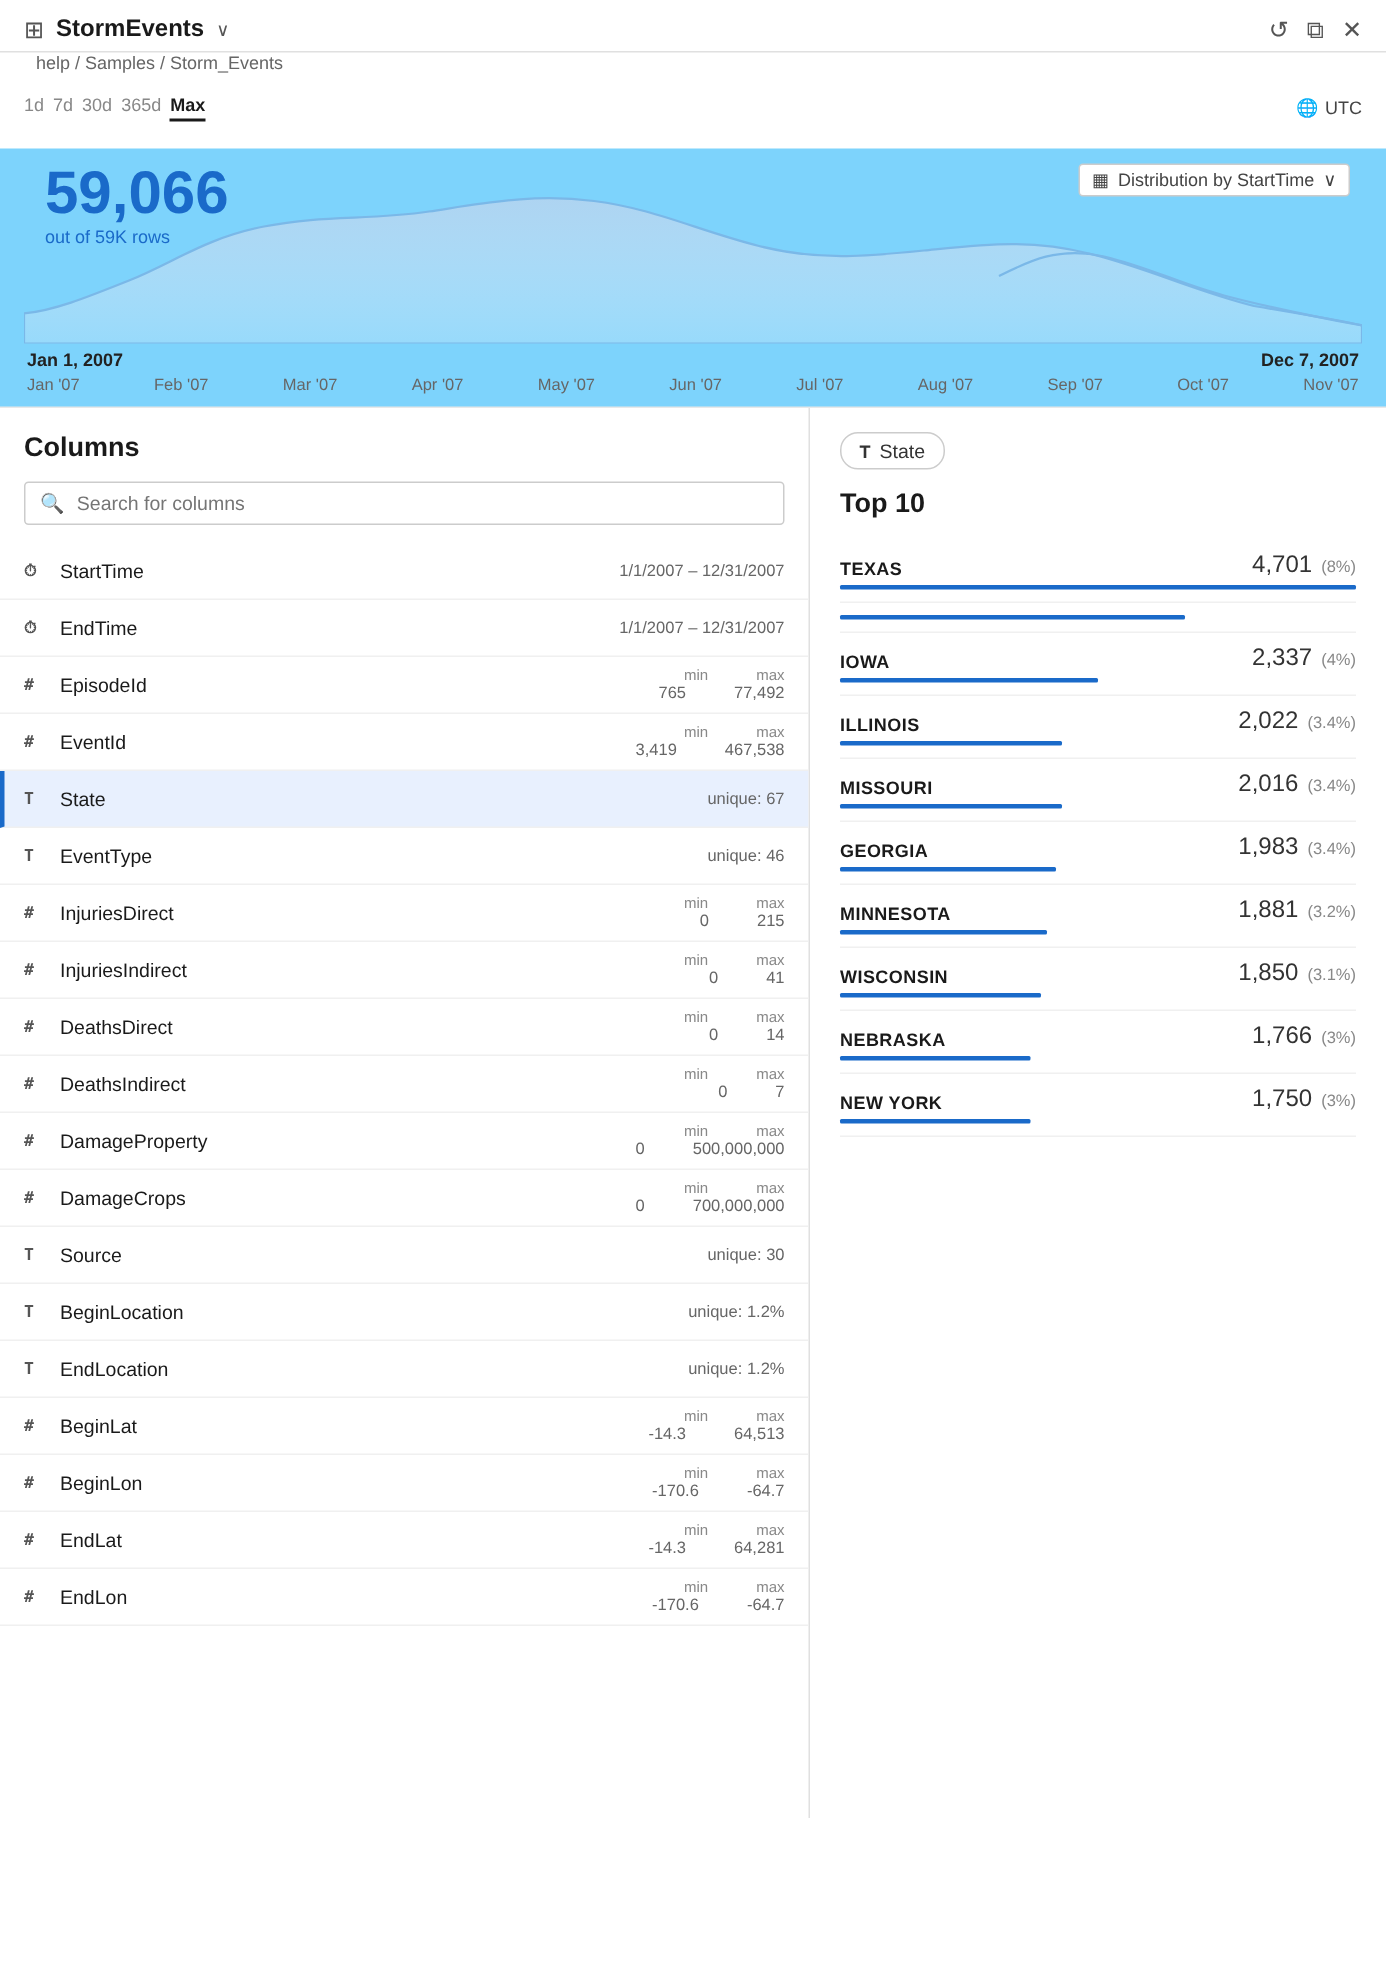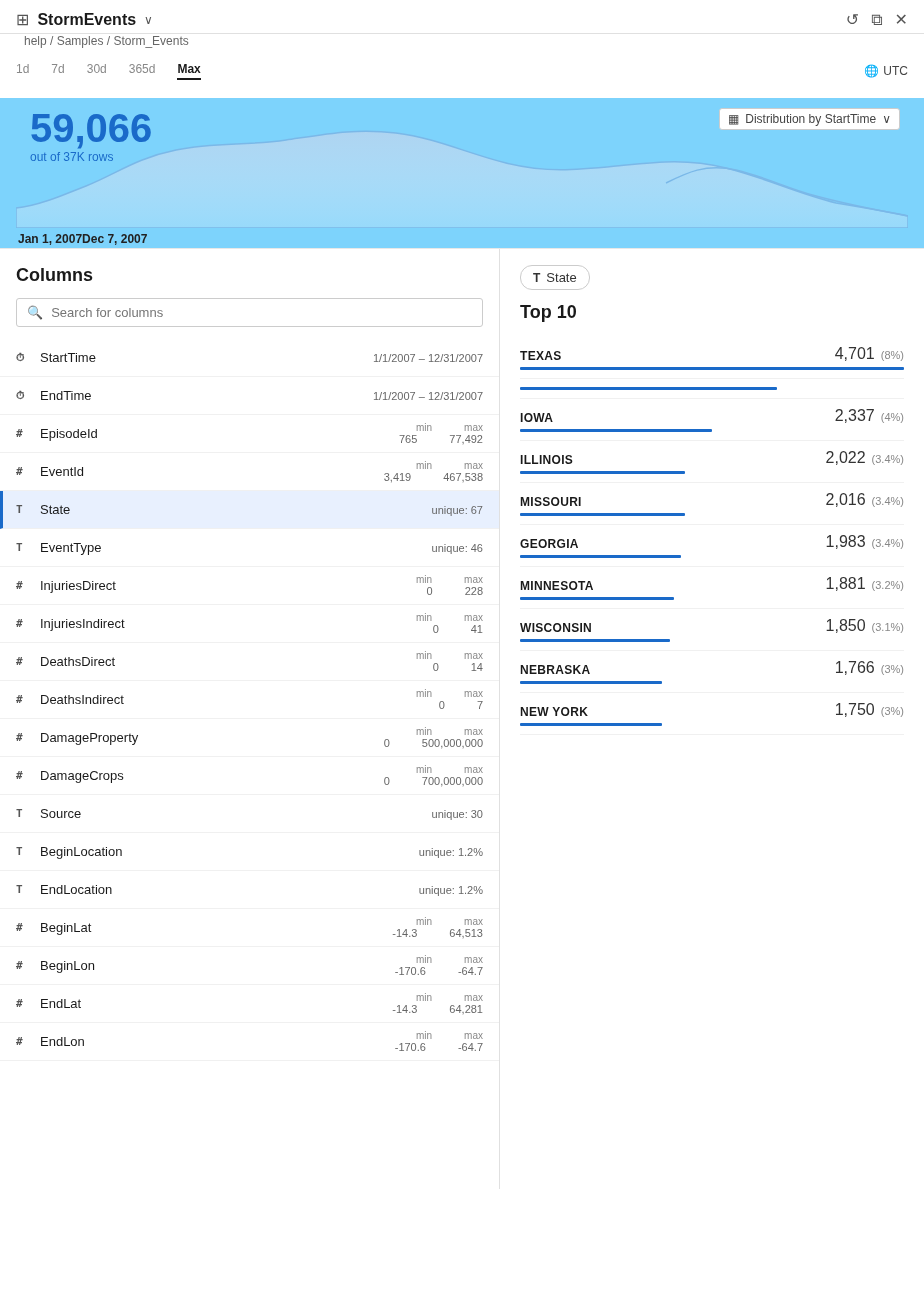--- a/index.html
+++ b/index.html
@@ -9,40 +9,40 @@
     .header { display: flex; align-items: center; justify-content: space-between; padding: 10px 16px 4px 16px; border-bottom: 1px solid #e0e0e0; }
     .header-left { display: flex; align-items: center; gap: 8px; }
     .grid-icon { color: #555; font-size: 16px; }
     .title { font-size: 16px; font-weight: 600; }
     .breadcrumb { font-size: 12px; color: #666; padding-left: 24px; padding-bottom: 6px; }
     .header-actions { display: flex; align-items: center; gap: 12px; color: #555; font-size: 16px; }
     .chevron { font-size: 12px; color: #555; }
 
     
     .time-bar { display: flex; align-items: center; justify-content: space-between; padding: 8px 16px; }
-    .time-options { display: flex; gap: 22px; }
+    .time-options { display: flex; gap: 6px; }
     .time-opt { font-size: 12px; color: #888; cursor: pointer; padding-bottom: 2px; }
     .time-opt.active { color: #1a1a1a; font-weight: 600; border-bottom: 2px solid #1a1a1a; }
     .utc-badge { display: flex; align-items: center; gap: 4px; font-size: 12px; color: #444; cursor: pointer; }
 
     
     .chart-area { position: relative; background: #7dd3fc; padding: 0 16px 0 16px; border-bottom: 1px solid #e8e8e8; }
     .chart-stats { position: absolute; top: 10px; left: 30px; z-index: 2; }
     .big-number { font-size: 40px; font-weight: 700; color: #1a6ac9; line-height: 1; }
     .row-label { font-size: 12px; color: #1a6ac9; margin-top: 2px; }
     .chart-header-right { position: absolute; top: 10px; right: 24px; display: flex; align-items: center; gap: 6px; font-size: 12px; color: #444; cursor: pointer; border: 1px solid #ccc; border-radius: 3px; padding: 3px 8px; background: #fff; }
-    .date-range { display: flex; padding: 4px 2px 2px 2px; font-size: 12px; font-weight: 600; color: #222; }
+    .date-range { display: flex; justify-content: space-between; padding: 4px 2px 2px 2px; font-size: 12px; font-weight: 600; color: #222; }
     svg.chart { display: block; width: 100%; }
     .axis-labels { display: flex; justify-content: space-between; padding: 2px 2px 8px 2px; font-size: 11px; color: #666; }
 
     
     .main-content { display: flex; height: calc(1310px - 370px); }
 
     
-    .columns-panel { width: 500px; border-right: 1px solid #e0e0e0; padding: 16px 0; overflow-y: auto; flex-shrink: 0; }
+    .columns-panel { width: 540px; border-right: 1px solid #e0e0e0; padding: 16px 0; overflow-y: auto; flex-shrink: 0; }
     .columns-title { font-size: 18px; font-weight: 700; padding: 0 16px 12px 16px; }
     .search-box { margin: 0 16px 12px 16px; display: flex; align-items: center; gap: 8px; border: 1px solid #ccc; border-radius: 3px; padding: 6px 10px; background: #fff; }
     .search-box input { border: none; outline: none; font-size: 13px; color: #888; width: 100%; }
     .search-icon { color: #888; font-size: 13px; }
 
     
     .col-row { display: flex; align-items: center; padding: 6px 16px; border-bottom: 1px solid #f0f0f0; cursor: pointer; min-height: 38px; }
     .col-row.selected { background: #e8f0fe; border-left: 3px solid #1a6ac9; padding-left: 13px; }
     .col-type-icon { width: 20px; flex-shrink: 0; color: #555; font-size: 11px; font-style: normal; font-family: monospace; font-weight: 600; }
     .col-name { flex: 1; font-size: 13px; color: #1a1a1a; margin-left: 4px; }
@@ -95,21 +95,21 @@
   </div>
   <div class="utc-badge">
     <span>🌐</span>
     <span>UTC</span>
   </div>
 </div>
 
 <div class="chart-area">
   <div class="chart-stats">
     <div class="big-number">59,066</div>
-    <div class="row-label">out of 37K rows</div>
+    <div class="row-label">out of 59K rows</div>
   </div>
   <div class="chart-header-right">
     <span>▦</span>
     <span>Distribution by StartTime</span>
     <span>∨</span>
   </div>
   <div style="height:130px; position:relative; margin-top:10px;">
     <svg class="chart" viewBox="0 0 892 130" preserveAspectRatio="none" height="130">
       <defs>
         <linearGradient id="chartGrad" x1="0" y1="0" x2="0" y2="1">
@@ -120,20 +120,33 @@
 
       <path d="M0,110 C20,108 40,100 70,88 C100,76 120,60 160,52 C200,44 230,48 270,42 C310,36 340,30 380,35 C420,40 450,55 490,65 C530,75 560,72 600,68 C640,64 670,60 710,70 C750,80 780,95 820,105 C850,110 880,115 892,118 L892,130 L0,130 Z" fill="url(#chartGrad)" stroke="#7ab8e8" stroke-width="1.5"></path>
 
       <path d="M650,85 C670,75 690,65 720,72 C750,79 770,90 800,98 C830,106 860,112 892,118" fill="none" stroke="#7ab8e8" stroke-width="1.5"></path>
     </svg>
   </div>
   <div class="date-range">
     <span>Jan 1, 2007</span>
     <span>Dec 7, 2007</span>
   </div>
+  <div class="axis-labels">
+    <span>Jan '07</span>
+    <span>Feb '07</span>
+    <span>Mar '07</span>
+    <span>Apr '07</span>
+    <span>May '07</span>
+    <span>Jun '07</span>
+    <span>Jul '07</span>
+    <span>Aug '07</span>
+    <span>Sep '07</span>
+    <span>Oct '07</span>
+    <span>Nov '07</span>
+  </div>
 </div>
 
 <div class="main-content">
 
   <div class="columns-panel">
     <div class="columns-title">Columns</div>
     <div class="search-box">
       <span class="search-icon">🔍</span>
       <input type="text" style="border: none; outline: none; font-size: 13px; color: #ef4444; width: 100%;" placeholder="Search for columns">
     </div>
@@ -195,21 +208,21 @@
     <div class="col-row">
       <span class="col-type-icon">#</span>
       <span class="col-name">InjuriesDirect</span>
       <div class="col-meta-grid">
         <div class="col-meta-row">
           <span class="col-meta-label">min</span>
           <span class="col-meta-label">max</span>
         </div>
         <div class="col-meta-row">
           <span>0</span>
-          <span>228</span>
+          <span>215</span>
         </div>
       </div>
     </div>
 
     <div class="col-row">
       <span class="col-type-icon">#</span>
       <span class="col-name">InjuriesIndirect</span>
       <div class="col-meta-grid">
         <div class="col-meta-row">
           <span class="col-meta-label">min</span>

